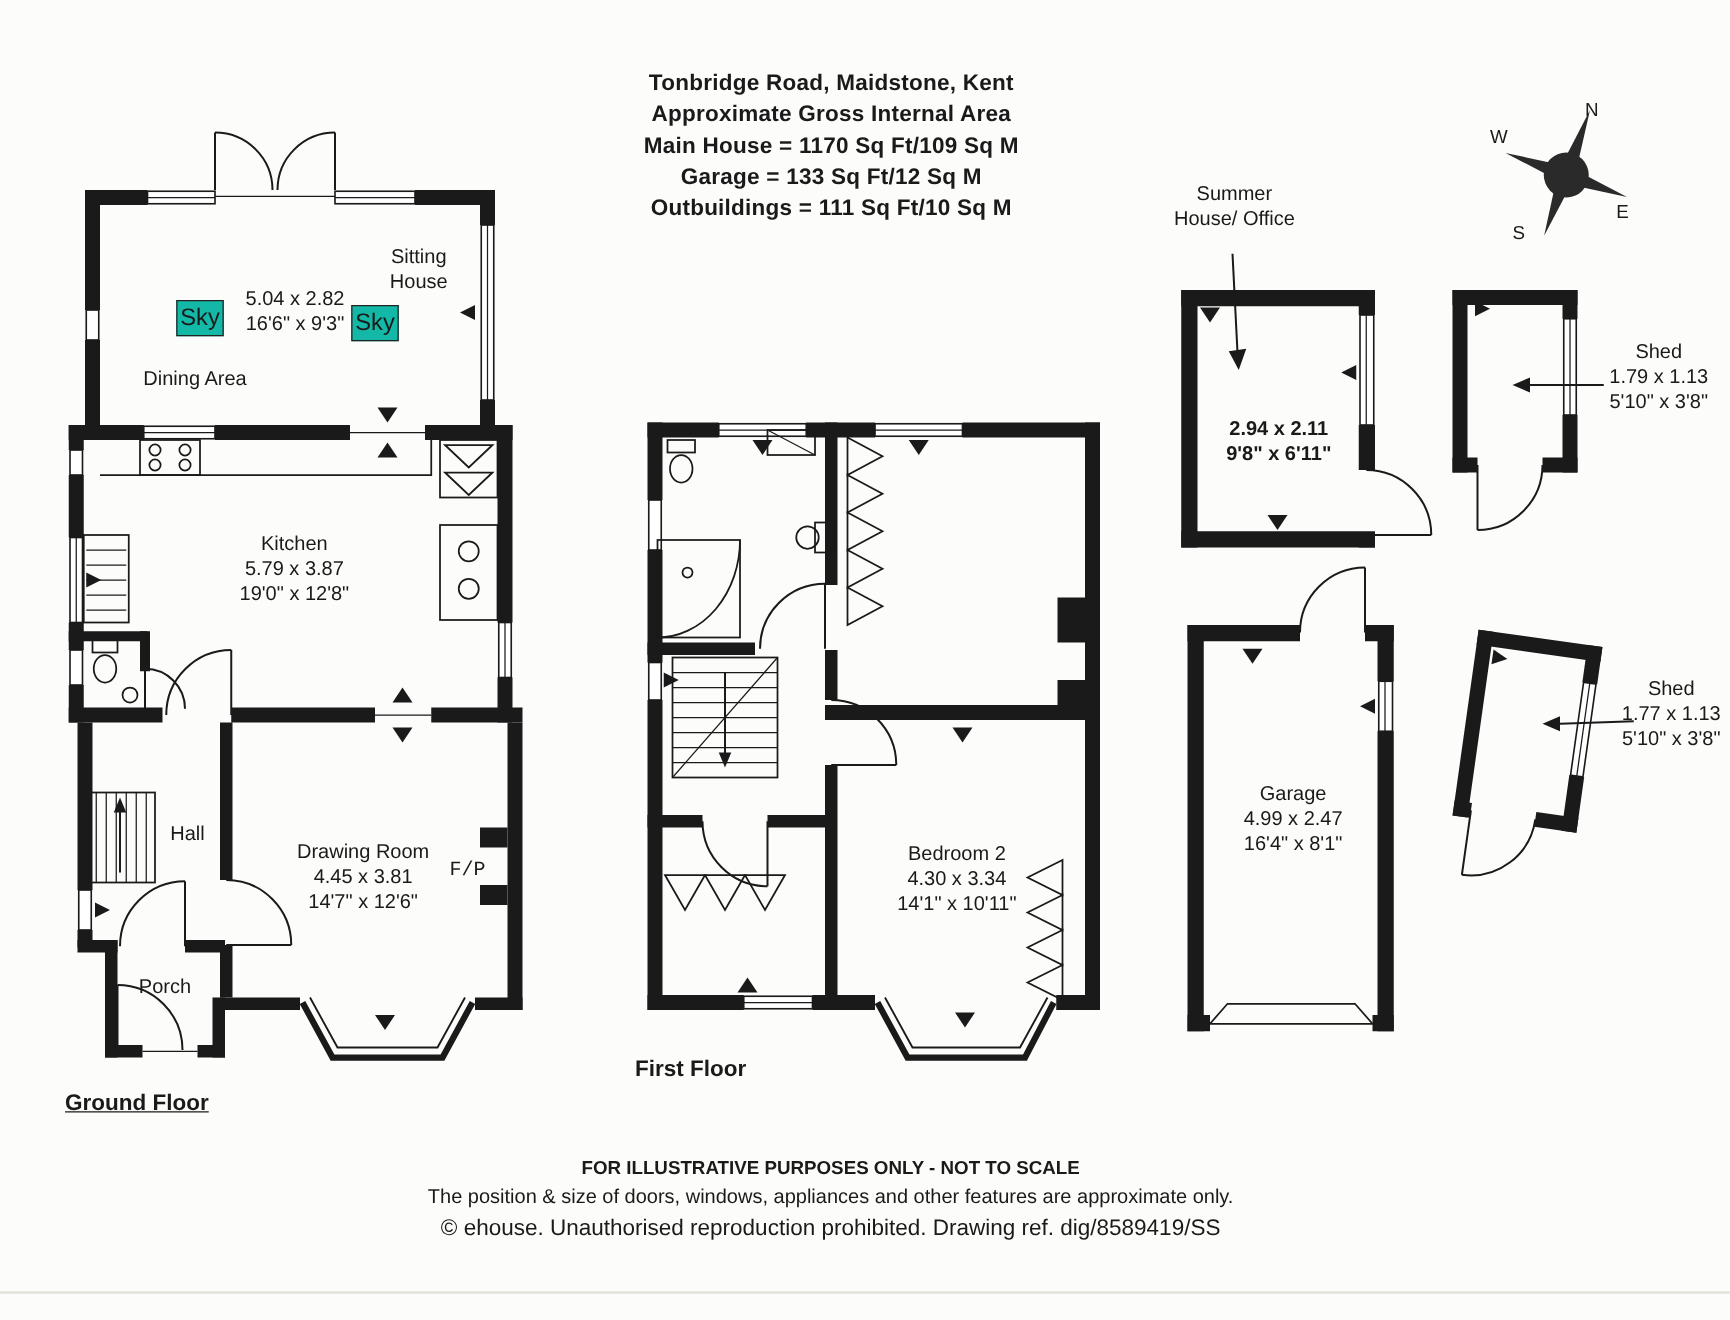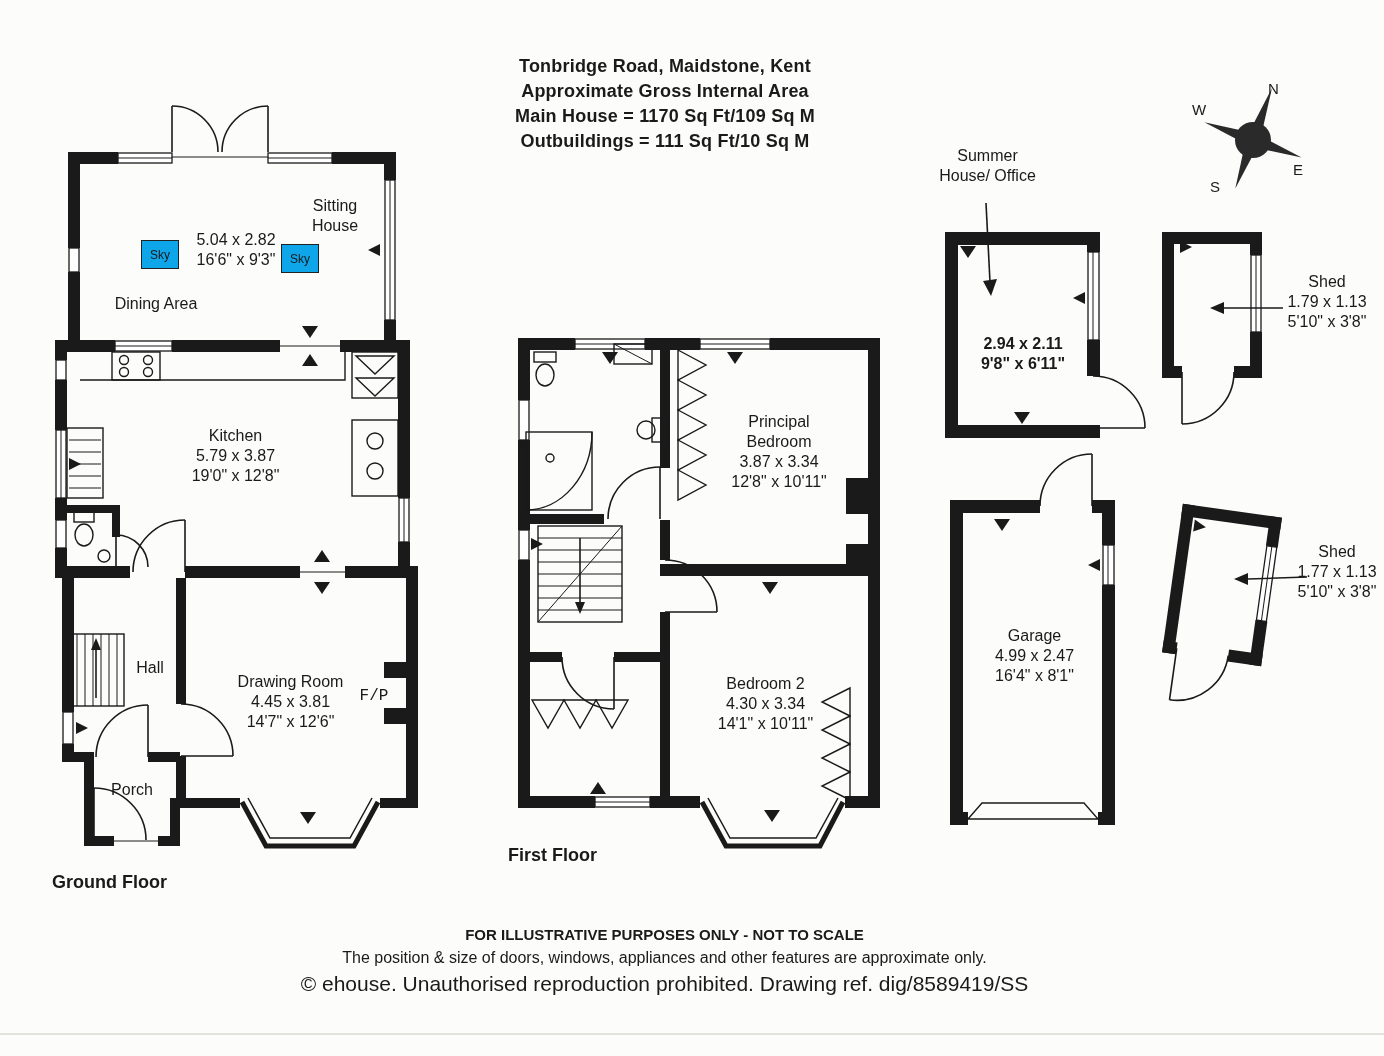--- a/index.html
+++ b/index.html
@@ -17,26 +17,26 @@
   svg .mark    { fill:#1a1a1a; }
   svg .bayout  { fill:none; stroke:#1a1a1a; stroke-width:5; }
   svg .bayin   { fill:none; stroke:#1a1a1a; stroke-width:1.5; }
   svg .compass { fill:#2a2a2a; }
 
   .lbl { position:absolute; text-align:center; font-size:16px; line-height:20px; white-space:nowrap; }
   .header-block { position:absolute; left:400px; top:54px; width:530px;
     text-align:center; font-weight:bold; font-size:18px; line-height:25px; letter-spacing:.2px; }
   .floor-title { position:absolute; font-weight:bold; font-size:18px; white-space:nowrap; }
   .sky-box { position:absolute; width:36px; height:27px; border:1.5px solid #222;
-    background:#0ea5e9; font-size:12px; display:flex; align-items:center; justify-content:center; }
+    background:#14b8a6; font-size:19px; display:flex; align-items:center; justify-content:center; }
   .compass-letter { position:absolute; font-size:15px; }
   .footer-block { position:absolute; left:177px; top:926px; width:975px; text-align:center; }
   .footer-block .f1 { font-weight:bold; font-size:15px; margin-bottom:6px; }
   .footer-block .f2 { font-size:16px; margin-bottom:5px; }
-  .footer-block .f3 { font-size:21px; }
+  .footer-block .f3 { font-size:18px; }
   .scan-line { position:absolute; left:0; top:1033px; width:1384px; height:2px;
     background:#d8d8d2; opacity:.7; }
 </style>
 </head>
 <body>
 
 <div class="page">
 
   <svg class="plan-svg" width="1384" height="1056" viewBox="0 0 1384 1056">
 
@@ -387,20 +387,21 @@
       <polygon class="compass" points="1235.3,188.6 1246.4,137.6 1259.6,142.4"></polygon>
       <polygon class="compass" points="1204.4,122.3 1255.4,133.4 1250.6,146.6"></polygon>
       <circle class="compass" cx="1253" cy="140" r="18"></circle>
     </g>
   </svg>
 
   <div class="header-block">
     <div>Tonbridge Road, Maidstone, Kent</div>
     <div>Approximate Gross Internal Area</div>
     <div>Main House = 1170 Sq Ft/109 Sq M</div>
+    <div>Garage = 133 Sq Ft/12 Sq M</div>
     <div>Outbuildings = 111 Sq Ft/10 Sq M</div>
   </div>
 
   <div class="compass-letter" style="left:1268px; top:80px;">N</div>
   <div class="compass-letter" style="left:1192px; top:101px;">W</div>
   <div class="compass-letter" style="left:1293px; top:161px;">E</div>
   <div class="compass-letter" style="left:1210px; top:178px;">S</div>
 
   <div class="lbl" style="left:300px; top:196px; width:70px;">
     <div>Sitting</div>
@@ -419,28 +420,22 @@
     <div>19'0" x 12'8"</div>
   </div>
   <div class="lbl" style="left:128px; top:658px; width:44px;">Hall</div>
   <div class="lbl" style="left:213px; top:672px; width:155px;">
     <div>Drawing Room</div>
     <div>4.45 x 3.81</div>
     <div>14'7" x 12'6"</div>
   </div>
   <div class="lbl" style="left:355px; top:686px; width:38px;font-family:Liberation Mono, monospace;">F/P</div>
   <div class="lbl" style="left:104px; top:780px; width:56px;">Porch</div>
-  <div class="floor-title" style="left:52px; top:872px;">Ground Floor</div>
-
-  <div class="lbl" style="left:700px; top:412px; width:158px;">
-    <div>Principal</div>
-    <div>Bedroom</div>
-    <div>3.87 x 3.34</div>
-    <div>12'8" x 10'11"</div>
-  </div>
+  <div class="floor-title" style="left:52px; top:872px;text-decoration:underline;">Ground Floor</div>
+
   <div class="lbl" style="left:688px; top:674px; width:155px;">
     <div>Bedroom 2</div>
     <div>4.30 x 3.34</div>
     <div>14'1" x 10'11"</div>
   </div>
   <div class="floor-title" style="left:508px; top:845px;">First Floor</div>
 
   <div class="lbl" style="left:925px; top:146px; width:125px;">
     <div>Summer</div>
     <div>House/ Office</div>

